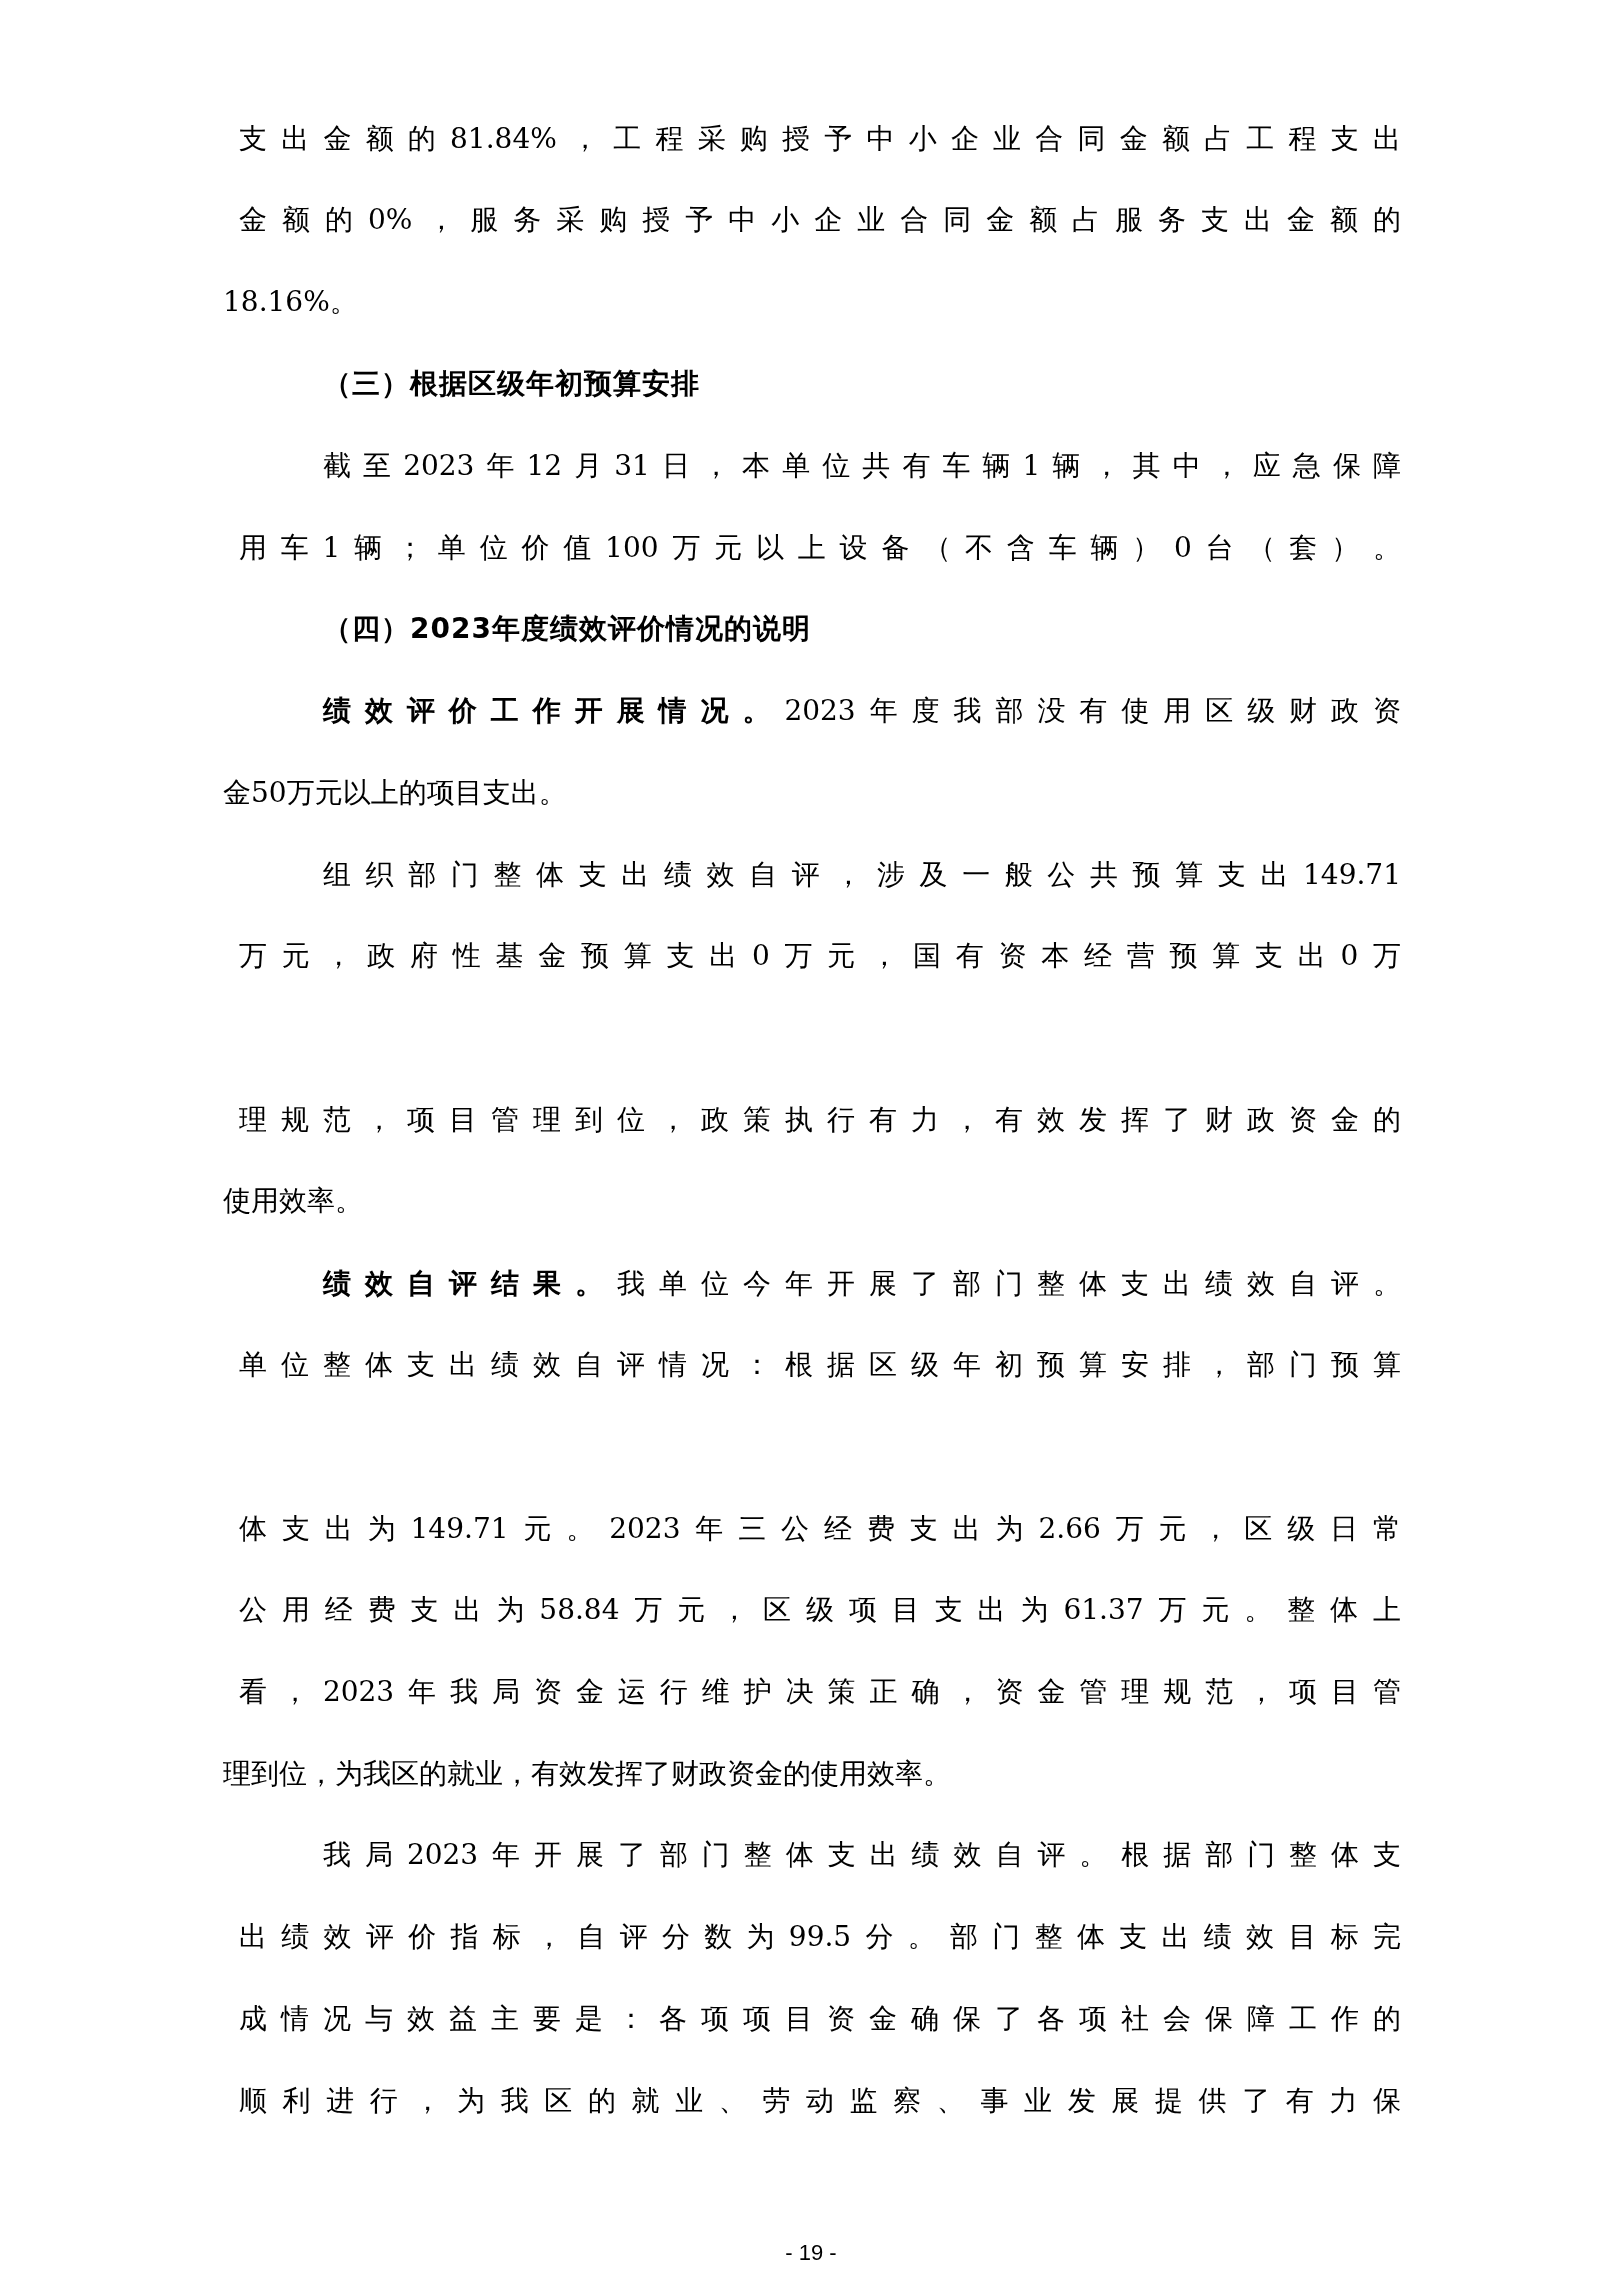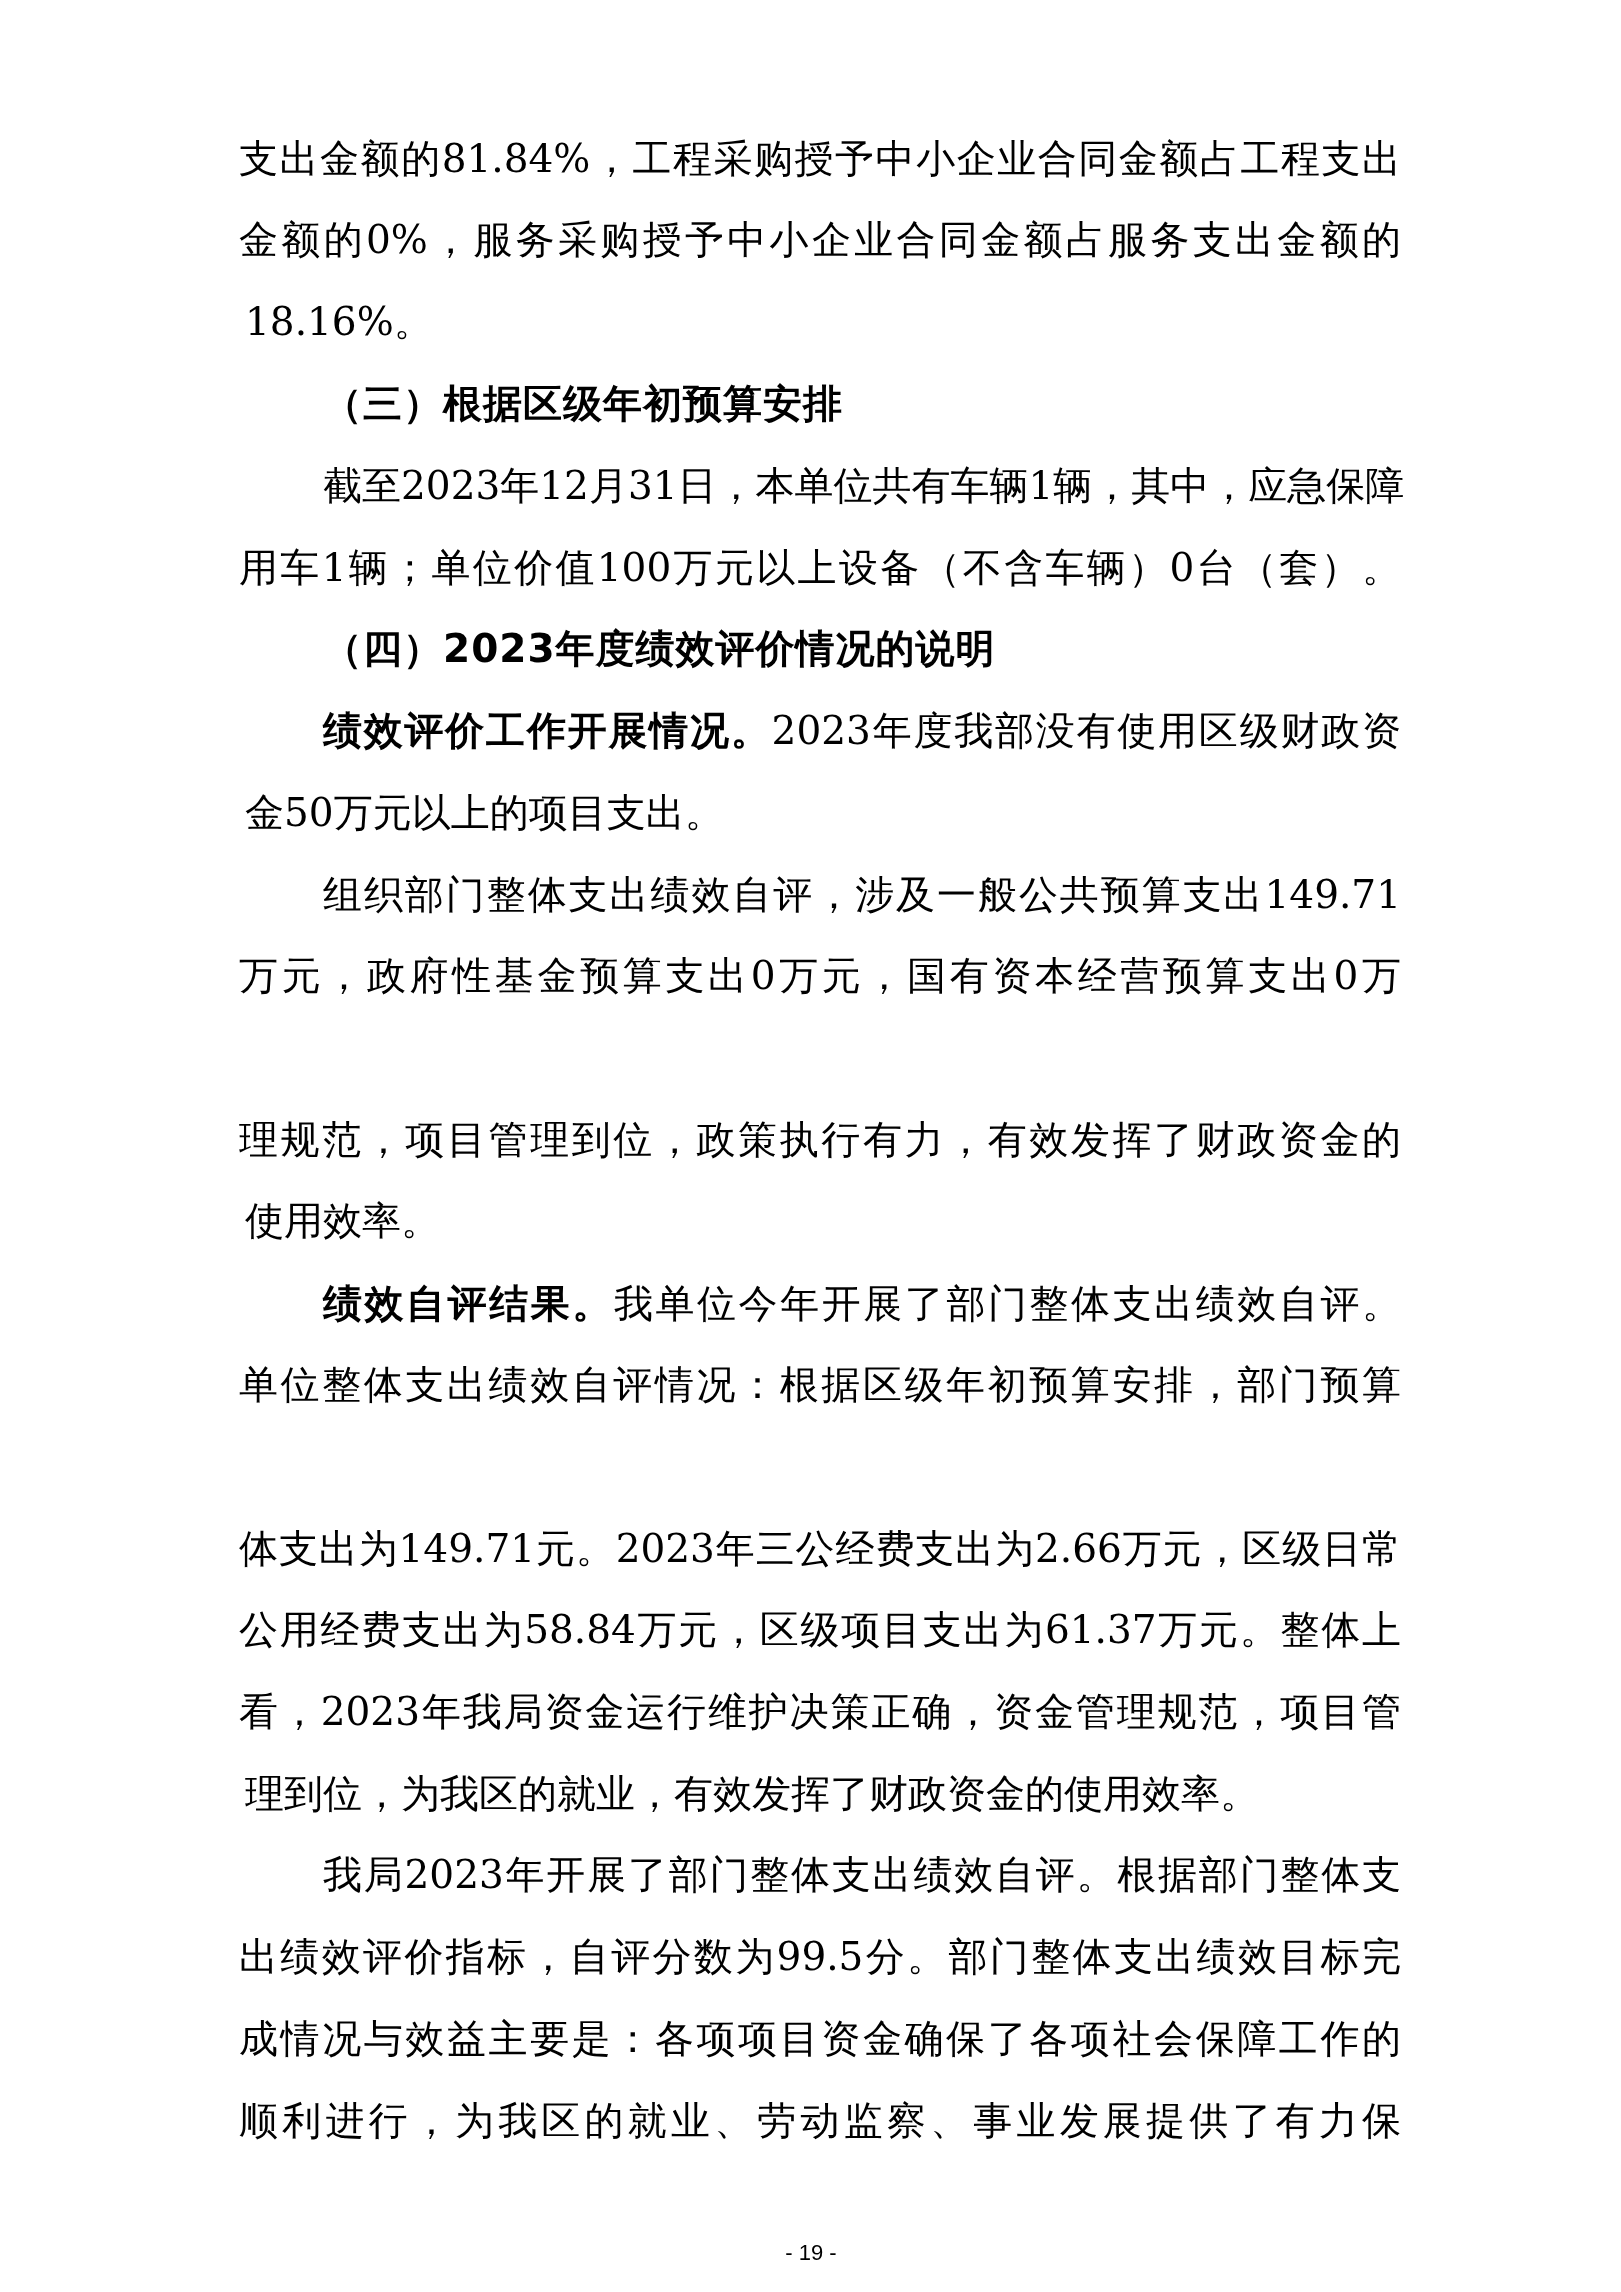--- a/index.html
+++ b/index.html
@@ -19,39 +19,38 @@
     position: absolute;
     left: 0; top: 0;
     width: 1621px;
     height: 2293px;
     background: #ffffff;
   }
   .line {
     position: absolute;
     height: 59px;
     line-height: 59px;
-    font-size: 39px;
+    font-size: 28px;
     white-space: nowrap;
     letter-spacing: 0;
-    margin-top: 20px;
   }
   .line.full {
     left: 239px;
     width: 1162px;
     text-align: justify;
     text-align-last: justify;
   }
   .line.full-indent {
     left: 323px;
     width: 1078px;
     text-align: justify;
     text-align-last: justify;
   }
   .line.start {
-    left: 245px;
+    left: 223px;
     text-align: right;
   }
   .line.start-indent {
     left: 323px;
     text-align: left;
   }
   .heading {
     font-family: "DejaVu Sans", "Liberation Sans", sans-serif;
     font-weight: bold;
     letter-spacing: 1px;

